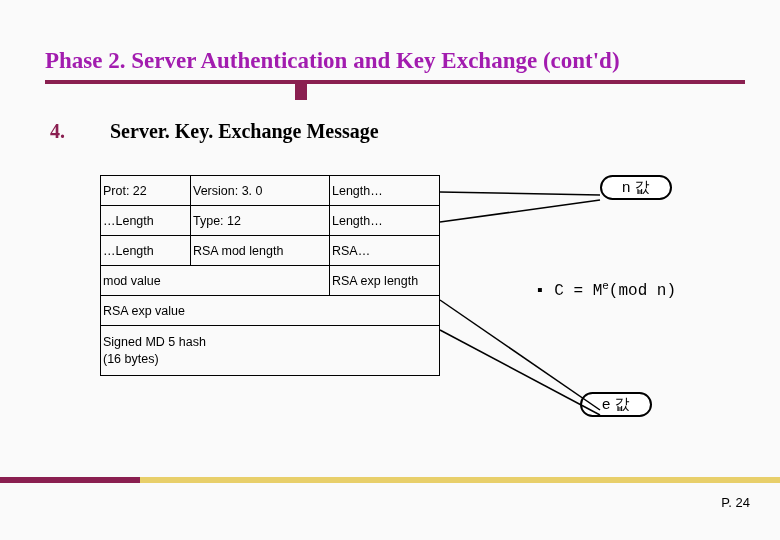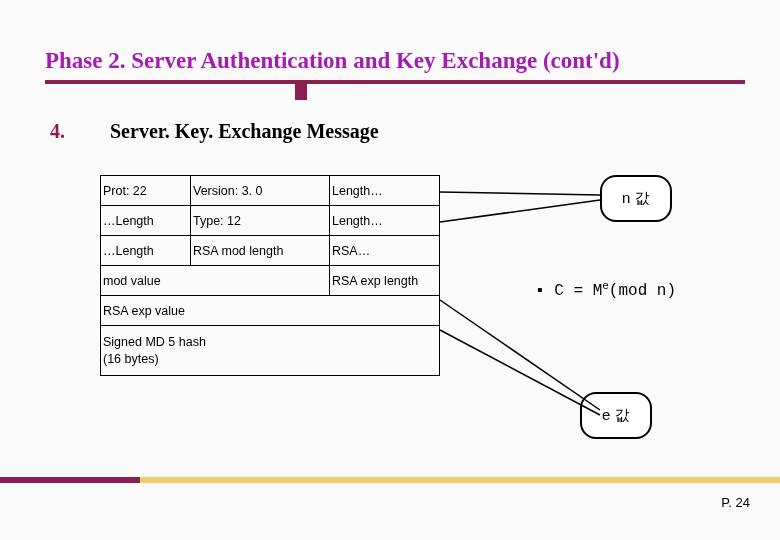--- a/index.html
+++ b/index.html
@@ -68,21 +68,21 @@
     text-align: left;
     padding: 2px;
     vertical-align: middle;
   }
   .table td.tall { height: 50px; line-height: 1.3; }
   .callout {
     position: absolute;
     border: 2px solid #000;
     border-radius: 16px;
     background: #fff;
-    padding: 12px 20px;
+    padding: 1px 20px;
     font-family: Tahoma, Arial, sans-serif;
     font-size: 15px;
     text-align: center;
   }
   .callout-n { left: 600px; top: 175px; }
   .callout-e { left: 580px; top: 392px; }
   .formula {
     position: absolute;
     left: 535px;
     top: 280px;

